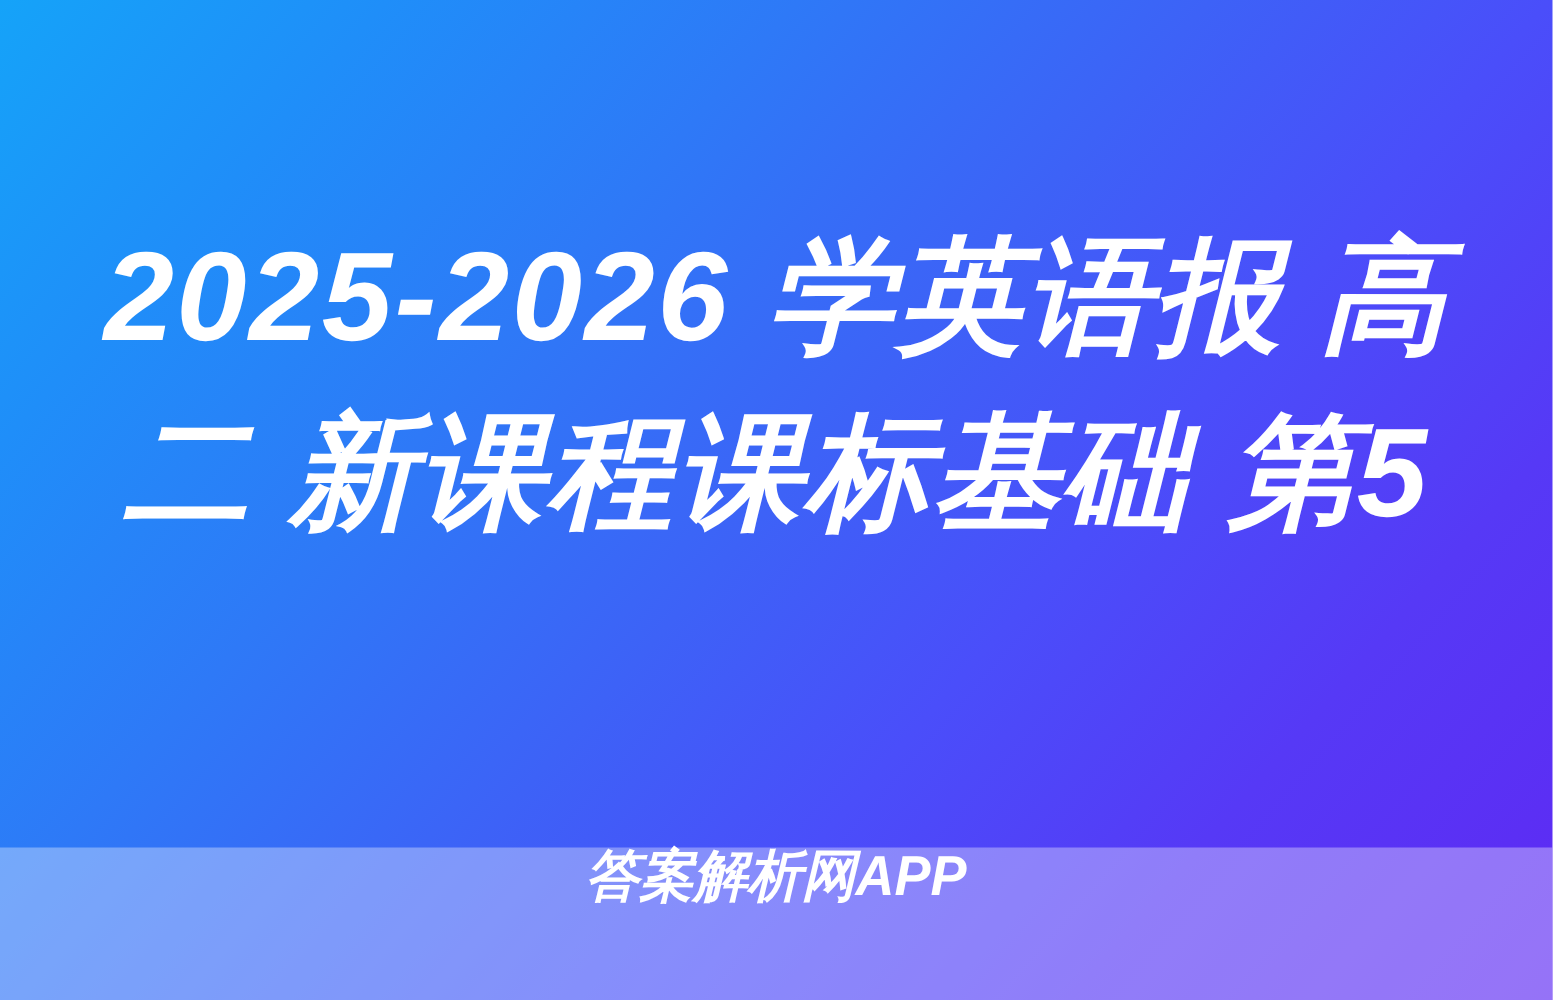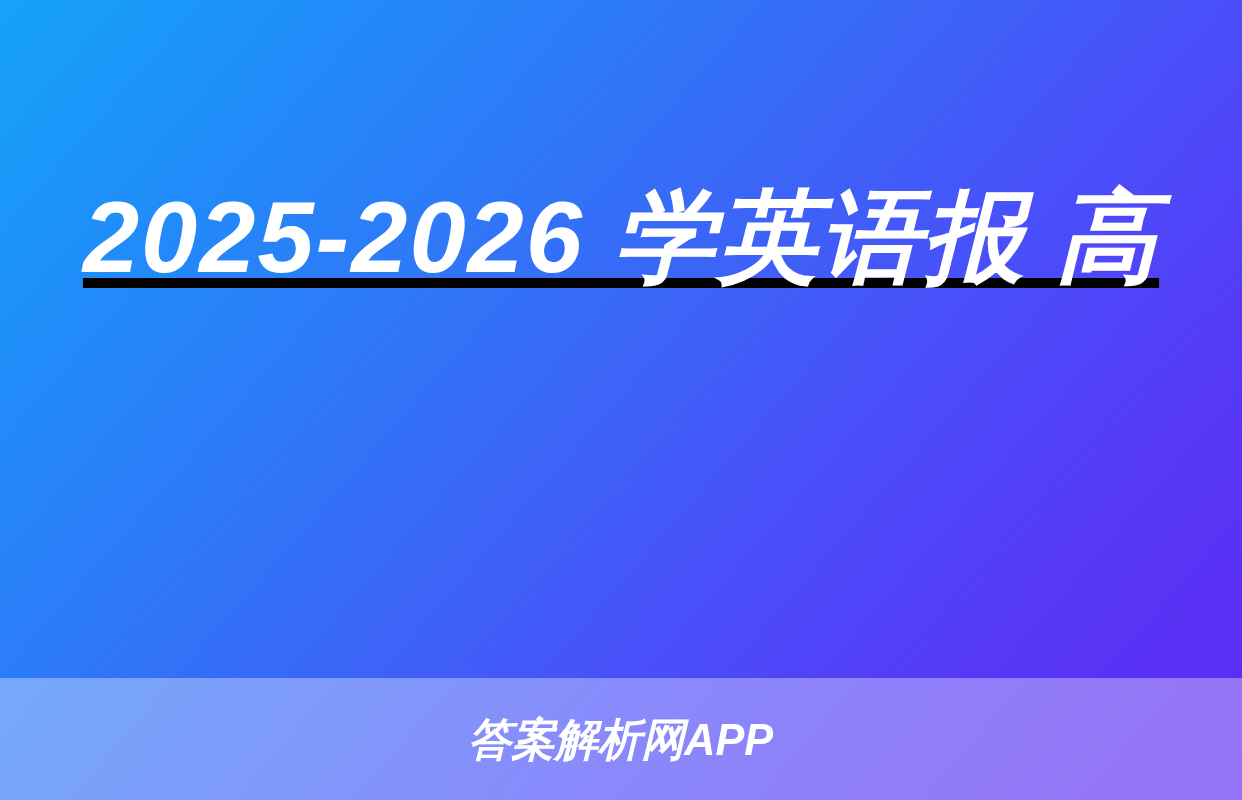--- a/index.html
+++ b/index.html
@@ -35,21 +35,20 @@
     left: 0;
     right: 0;
     top: 168px;
     height: 470px;
     display: flex;
     flex-direction: column;
     align-items: center;
     justify-content: flex-start;
     padding: 0 16px;
     box-sizing: border-box;
-    text-decoration: underline;
   }
 
   .title-line {
     display: block;
     width: 100%;
     text-align: center;
     color: #ffffff;
     font-family: "Liberation Sans", "DejaVu Sans", sans-serif;
     font-size: 101px;
     font-weight: 700;
@@ -62,21 +61,21 @@
 
   
   #footer-band {
     position: absolute;
     left: 0;
     right: 0;
     top: 678px;
     height: 122px;
     background: rgba(255, 255, 255, 0.345);
     display: flex;
-    align-items: center;
+    align-items: flex-start;
     justify-content: center;
   }
 
   #footer-brand {
     color: #ffffff;
     font-family: "Liberation Sans", "DejaVu Sans", sans-serif;
     font-size: 45px;
     font-weight: 700;
     font-style: italic;
     letter-spacing: 0px;
@@ -86,19 +85,20 @@
     transform-origin: center;
   }
 </style>
 </head>
 <body>
 
 <div id="poster">
 
   <div id="headline">
     <span class="title-line">2025-2026 学英语报 高</span>
+    <span class="title-line">二 新课程课标基础 第5</span>
   </div>
 
   <div id="footer-band">
     <span id="footer-brand">答案解析网APP</span>
   </div>
 
 </div>
 
 </body></html>

